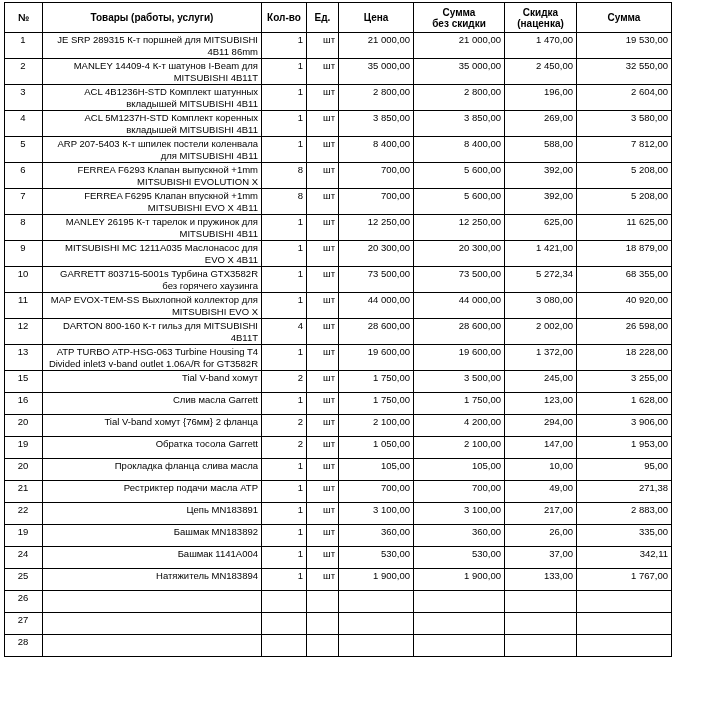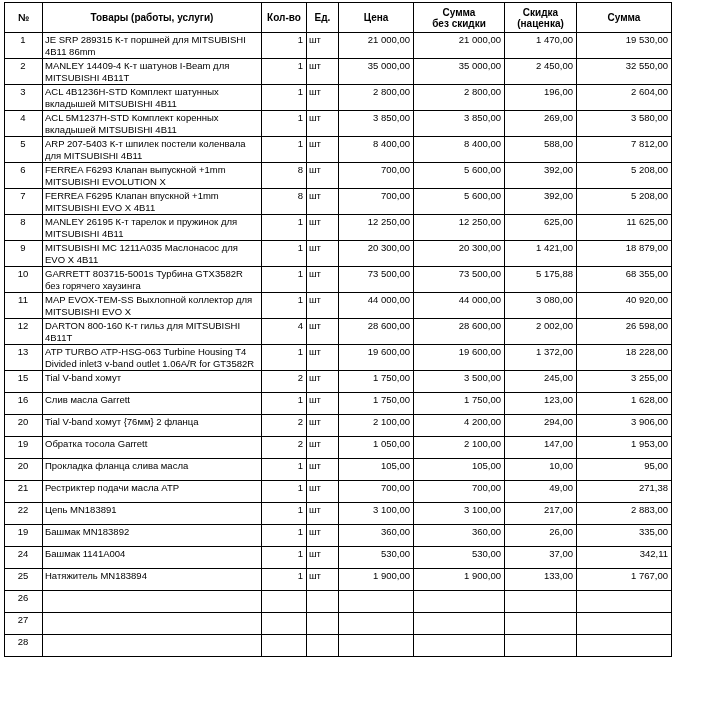--- a/index.html
+++ b/index.html
@@ -35,21 +35,21 @@
   }
   tbody td {
     font-size: 9.5px;
     line-height: 11.5px;
     padding: 1px 3px 1px 2px;
     vertical-align: top;
     color: #000000;
     background: #ffffff;
   }
   tbody tr { height: 22px; }
-  .c-left   { text-align: left; }
+  .c-left   { text-align: right; }
   .c-right  { text-align: right; }
   .c-center { text-align: center; }
 </style>
 </head>
 <body>
 
 <div class="sheet">
   <table>
     <colgroup>
       <col style="width:38px">
@@ -166,21 +166,21 @@
           <td class="c-right">1 421,00</td>
           <td class="c-right">18 879,00</td>
         </tr>
         <tr>
           <td class="c-center">10</td>
           <td class="c-left">GARRETT 803715-5001s Турбина GTX3582R без горячего хаузинга</td>
           <td class="c-right">1</td>
           <td class="c-left">шт</td>
           <td class="c-right">73 500,00</td>
           <td class="c-right">73 500,00</td>
-          <td class="c-right">5 175,88</td>
+          <td class="c-right">5 272,34</td>
           <td class="c-right">68 355,00</td>
         </tr>
         <tr>
           <td class="c-center">11</td>
           <td class="c-left">MAP  EVOX-TEM-SS Выхлопной коллектор для MITSUBISHI EVO X</td>
           <td class="c-right">1</td>
           <td class="c-left">шт</td>
           <td class="c-right">44 000,00</td>
           <td class="c-right">44 000,00</td>
           <td class="c-right">3 080,00</td>

